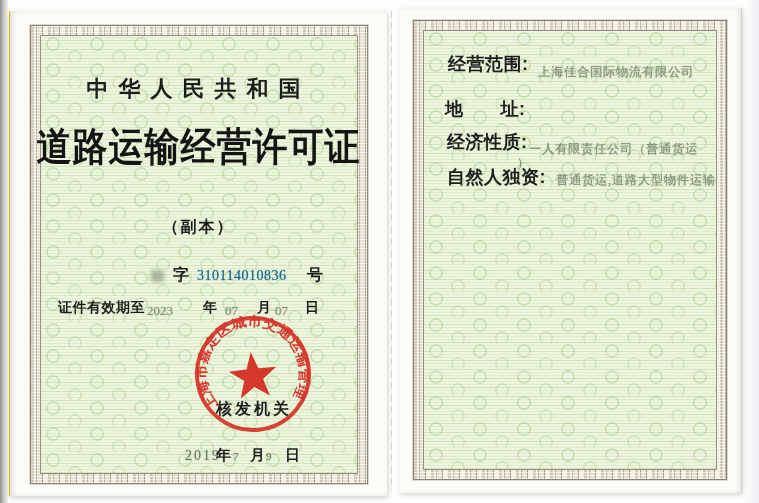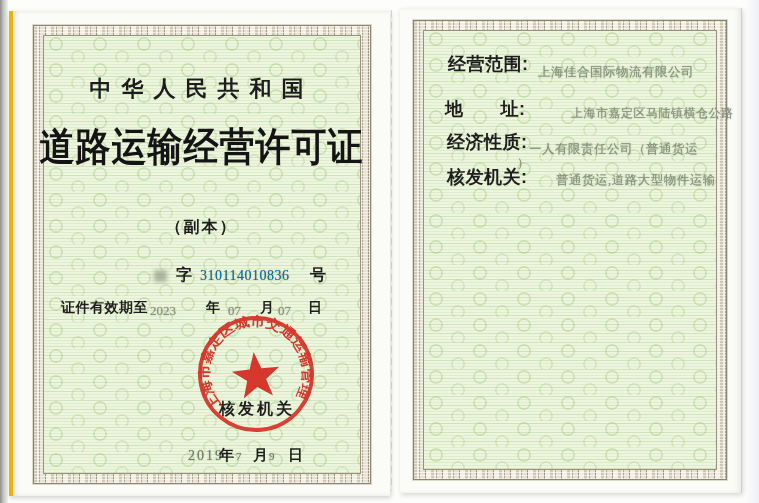--- a/index.html
+++ b/index.html
@@ -10,21 +10,21 @@
   #edge-left{position:absolute;left:0;top:0;bottom:0;width:8px;
     background:linear-gradient(90deg,#8f8f8d 0,#c6c6c3 45%,#f2f2ef 100%);}
   #edge-right{position:absolute;right:0;top:0;bottom:0;width:14px;
     background:linear-gradient(270deg,#eef0f5 0,#fdfdfc 100%);}
   #fold-line{position:absolute;left:391px;top:10px;bottom:12px;width:1px;opacity:.55;
     background:repeating-linear-gradient(180deg,#b5b5b2 0 7px,#e2e2df 7px 12px);}
 
   .page{position:absolute;background:#fbfbf8;}
   #left-page{left:9px;top:11px;width:377px;height:485px;
     box-shadow:inset 3px 0 4px rgba(0,0,0,.10), 1px 2px 5px rgba(0,0,0,.18);
-    border-left:4px solid #eab308;}
+    border-left:1px solid #eab308;}
   #right-page{left:400px;top:8px;width:341px;height:485px;
     box-shadow:inset -3px 0 4px rgba(0,0,0,.07), 1px 2px 5px rgba(0,0,0,.16);
     border-right:1px solid #cfcfd2;}
 
   
   .frame{position:absolute;box-sizing:border-box;border:1px solid #8a8370;padding:9px;
     background:
       repeating-linear-gradient(0deg, rgba(255,255,255,.55) 0 1px, rgba(255,255,255,0) 1px 3px),
       repeating-linear-gradient(90deg,#cfc8b6 0 3px,#efebdf 3px 5px,#b3aa96 5px 6px,#e6e1d2 6px 11px,#9c947f 11px 12px,#f2eee2 12px 17px);
     box-shadow:0 0 0 1px #dcd8ca;}
@@ -141,23 +141,22 @@
 
   <div class="page" id="right-page">
     <div class="frame">
       <div class="sheet"></div>
     </div>
     <div class="content">
       <span class="abs lbl" id="rp-f1-label">经营范围:</span>
       <span class="abs mp" id="rp-f1-value">上海佳合国际物流有限公司</span>
 
       <span class="abs lbl" id="rp-f2-label">地　　址:</span>
-      <span class="abs mp" id="rp-f2-value1">上海市嘉定区马陆镇横仓公路</span>
 
       <span class="abs lbl" id="rp-f3-label">经济性质:</span>
       <span class="abs mp" id="rp-f3-value1">一人有限责任公司（普通货运</span>
       <span class="abs mp" id="rp-f3-value2">）</span>
 
-      <span class="abs lbl" id="rp-f4-label">核发机关:</span>
+      <span class="abs lbl" id="rp-f4-label">自然人独资:</span>
       <span class="abs mp" id="rp-f4-value">普通货运,道路大型物件运输</span>
     </div>
   </div>
 </div>
 
 </body></html>

